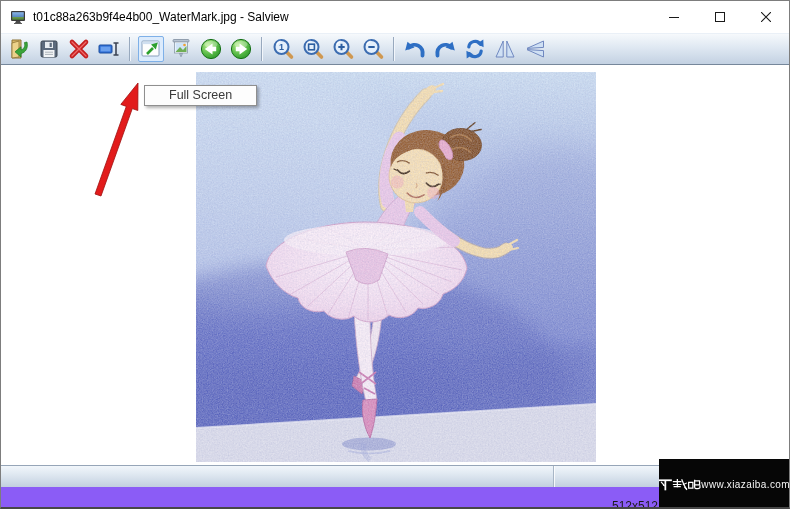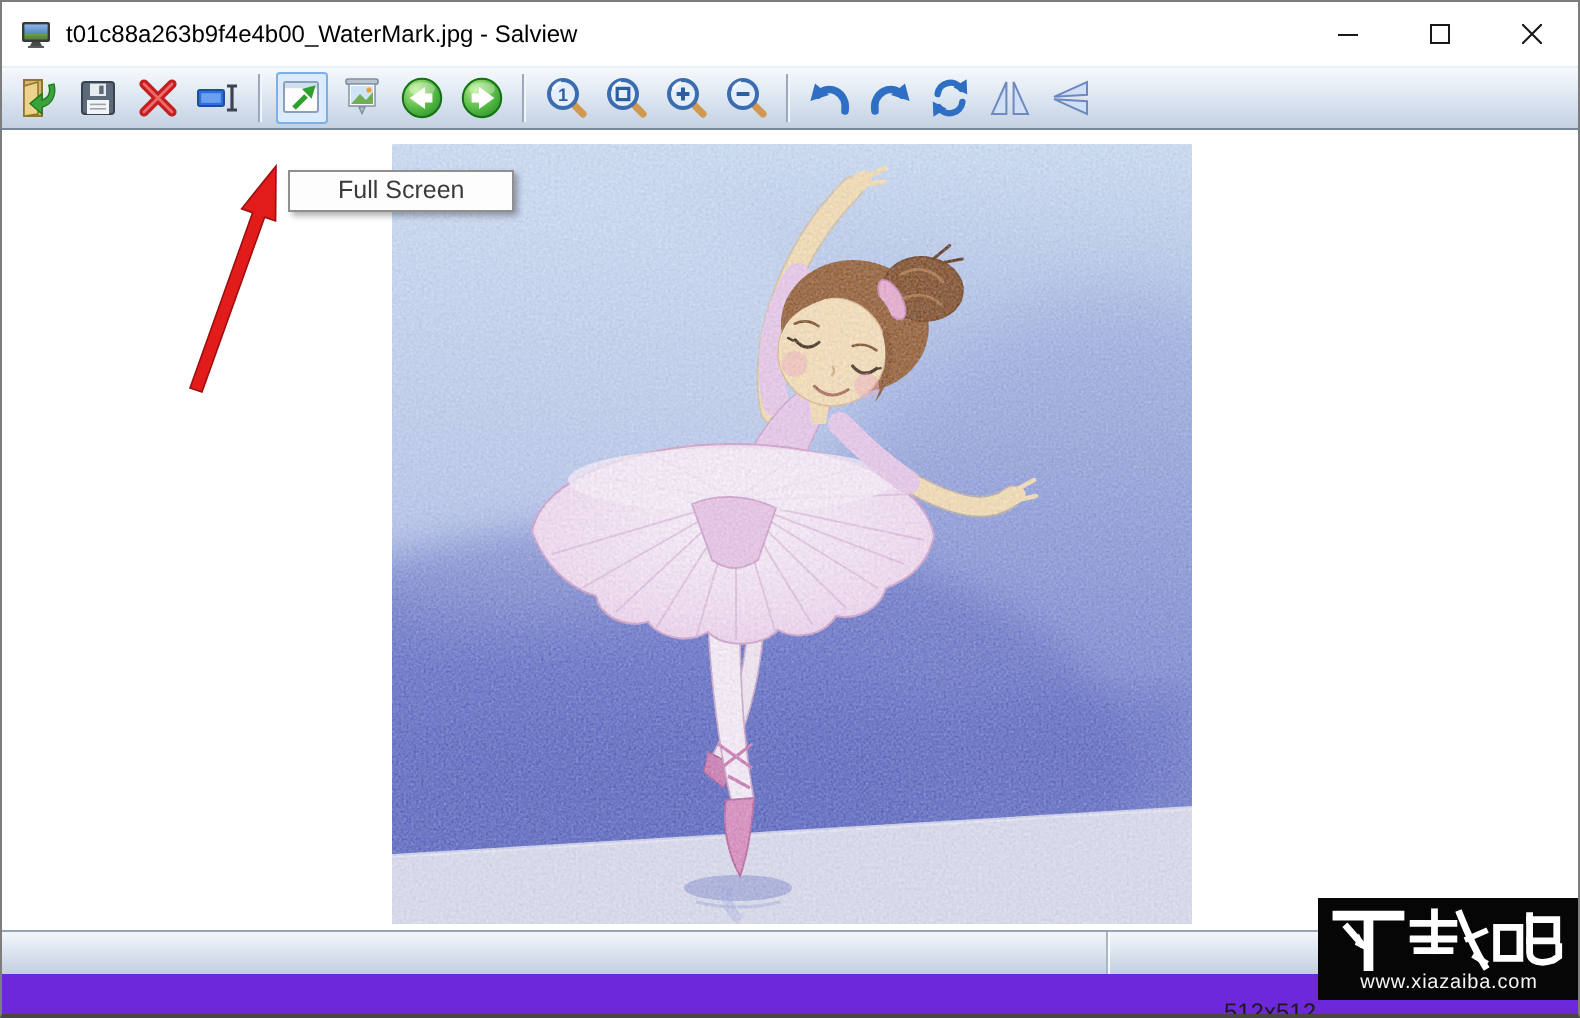--- a/index.html
+++ b/index.html
@@ -1,19 +1,19 @@
 <!DOCTYPE html>
 <html><head>
 <meta charset="utf-8">
 <style>
   html,body{margin:0;padding:0;background:#ffffff;}
   .window{
     position:relative;width:790px;height:509px;box-sizing:border-box;
     border:1px solid #7d7d7d;border-bottom:2px solid #474747;
-    background:#6d28d9;font-family:"Liberation Sans",sans-serif;overflow:hidden;
+    background:#8b5cf6;font-family:"Liberation Sans",sans-serif;overflow:hidden;
   }
   
   .titlebar{height:32px;display:flex;align-items:center;background:#ffffff;}
   .titlebar-icon{margin:0 7px 0 9px;display:flex;}
   .titlebar-title{font-size:12px;color:#000;flex:1;white-space:nowrap;overflow:hidden;}
   .win-controls{display:flex;height:32px;}
   .win-btn{width:46px;height:32px;display:flex;align-items:center;justify-content:center;background:#fff;border:none;padding:0;}
   
   .menubar{height:20px;display:flex;align-items:center;background:#fff;font-size:12px;color:#111;}
   .menu-item{padding:2px 9px 3px;white-space:nowrap;}
@@ -34,22 +34,22 @@
   .tooltip{position:absolute;left:143px;top:84px;z-index:40;background:#fdfdfd;border:1px solid #8f8f8f;
     padding:2px 24px 3px;font-size:12.5px;color:#3a3a3a;box-shadow:2px 2px 3px rgba(0,0,0,.3);white-space:nowrap;}
   .arrow-overlay{position:absolute;left:85px;top:72px;z-index:50;pointer-events:none;}
   
   .statusbar{height:22px;box-sizing:border-box;display:flex;
     background:linear-gradient(#f1f6fb,#dfe8f1 40%,#c2cfdf);border-top:1px solid #96a5b8;}
   .status-pane-left{width:552px;border-right:1px solid #a8b6c6;box-shadow:1px 0 0 rgba(255,255,255,.8);}
   .status-pane-size{width:104px;display:flex;align-items:center;justify-content:flex-end;
     padding-right:10px;font-size:12px;color:#1a1a1a;margin-top:40px;}
   
-  .watermark{position:absolute;left:658px;top:448px;width:131px;height:51px;background:#060606;z-index:60;
-    display:flex;flex-direction:column;align-items:center;justify-content:center;}
+  .watermark{position:absolute;left:658px;top:458px;width:131px;height:51px;background:#060606;z-index:60;
+    display:flex;align-items:center;justify-content:center;}
   .watermark-url{color:#f5f5f5;font-size:10px;letter-spacing:.4px;line-height:1;margin-top:1px;}
 </style>
 </head>
 <body>
 
 <div class="window">
 
   <div class="titlebar">
     <span class="titlebar-icon">
       <svg width="16" height="16" viewBox="0 0 16 16">

